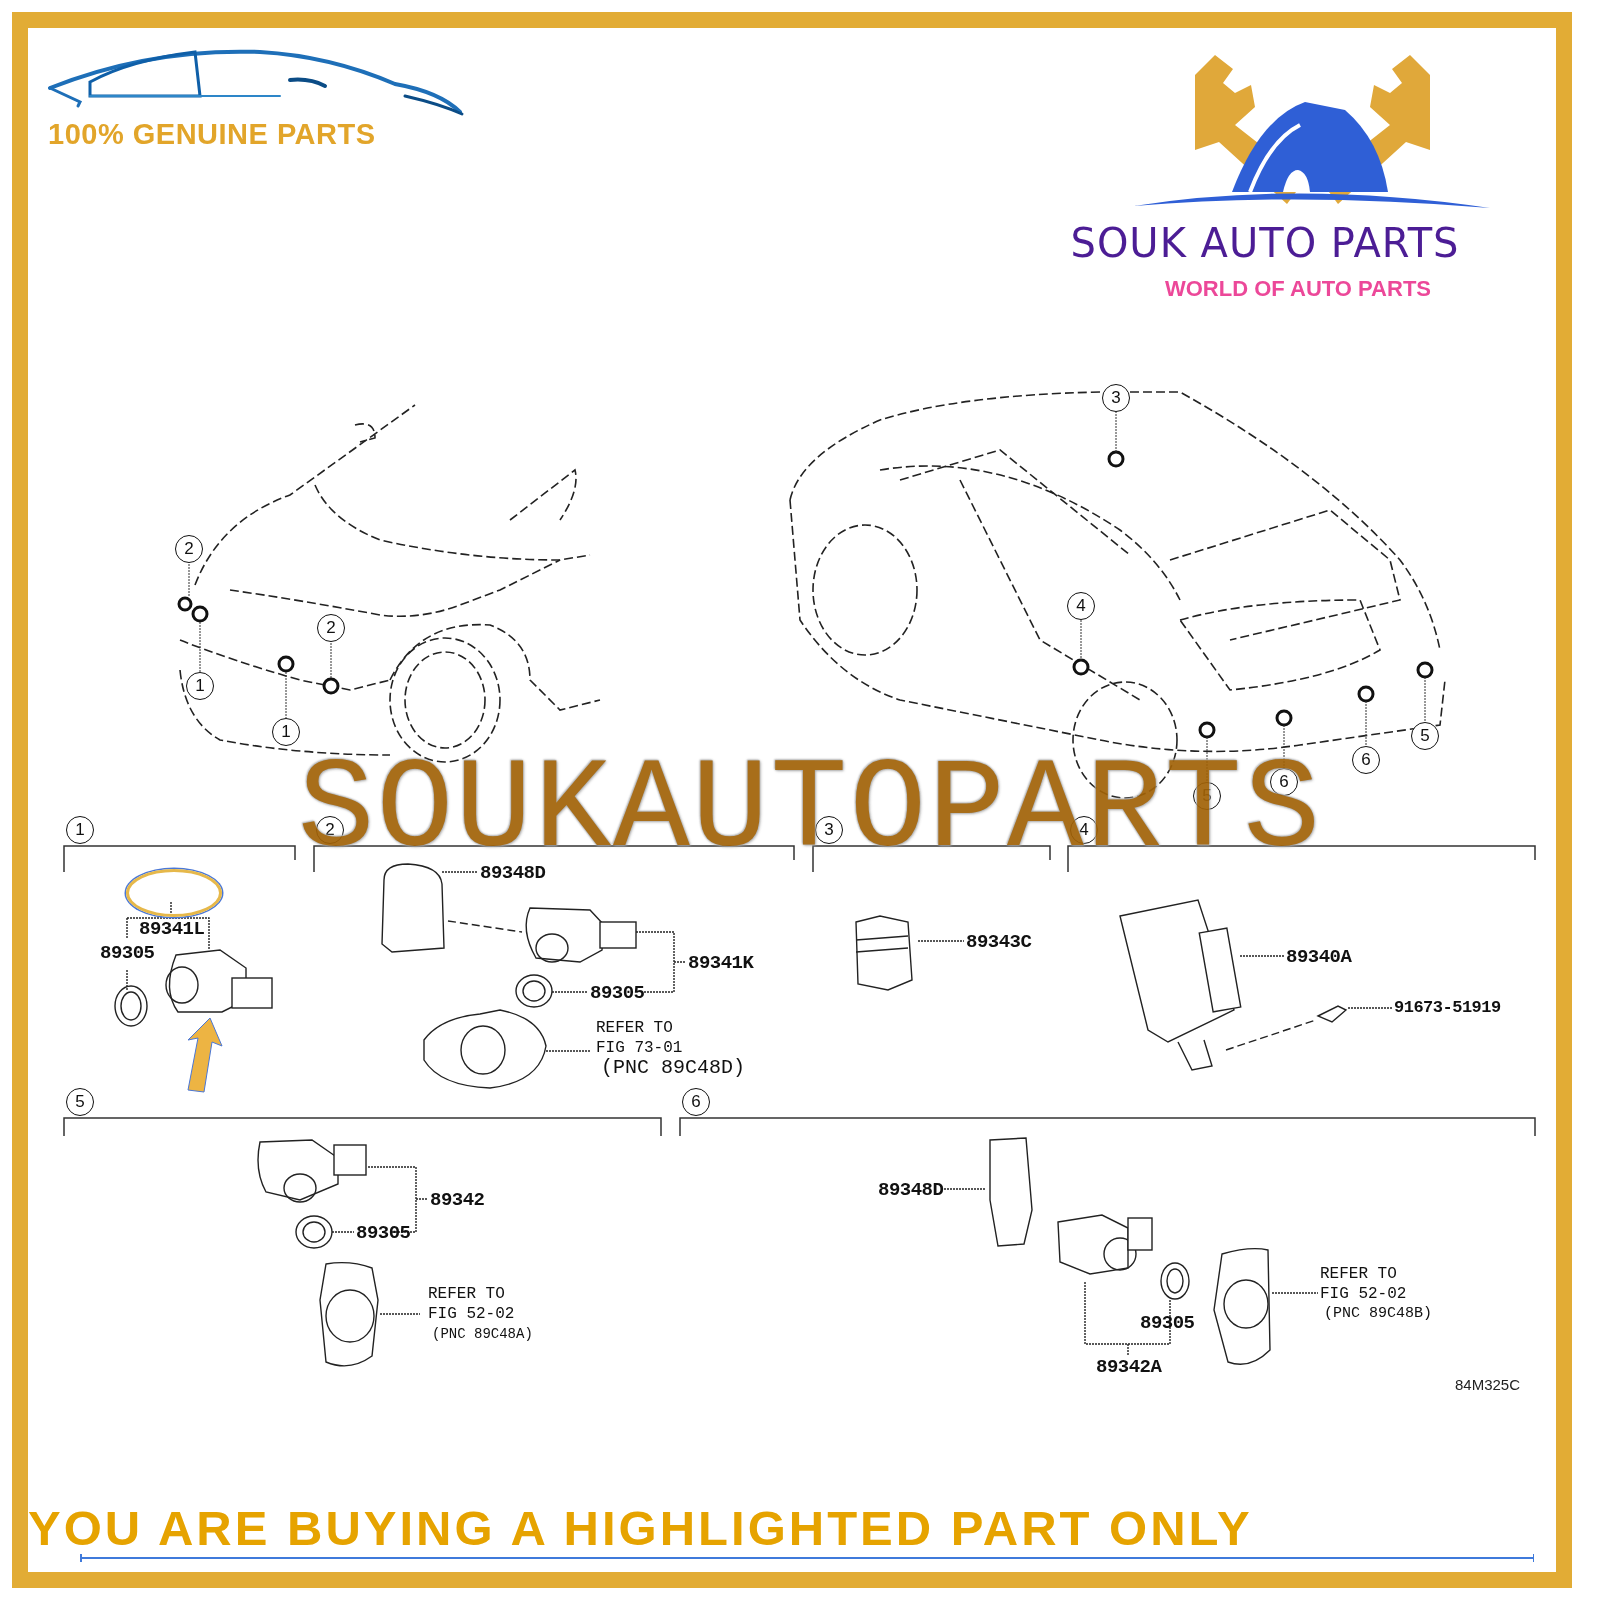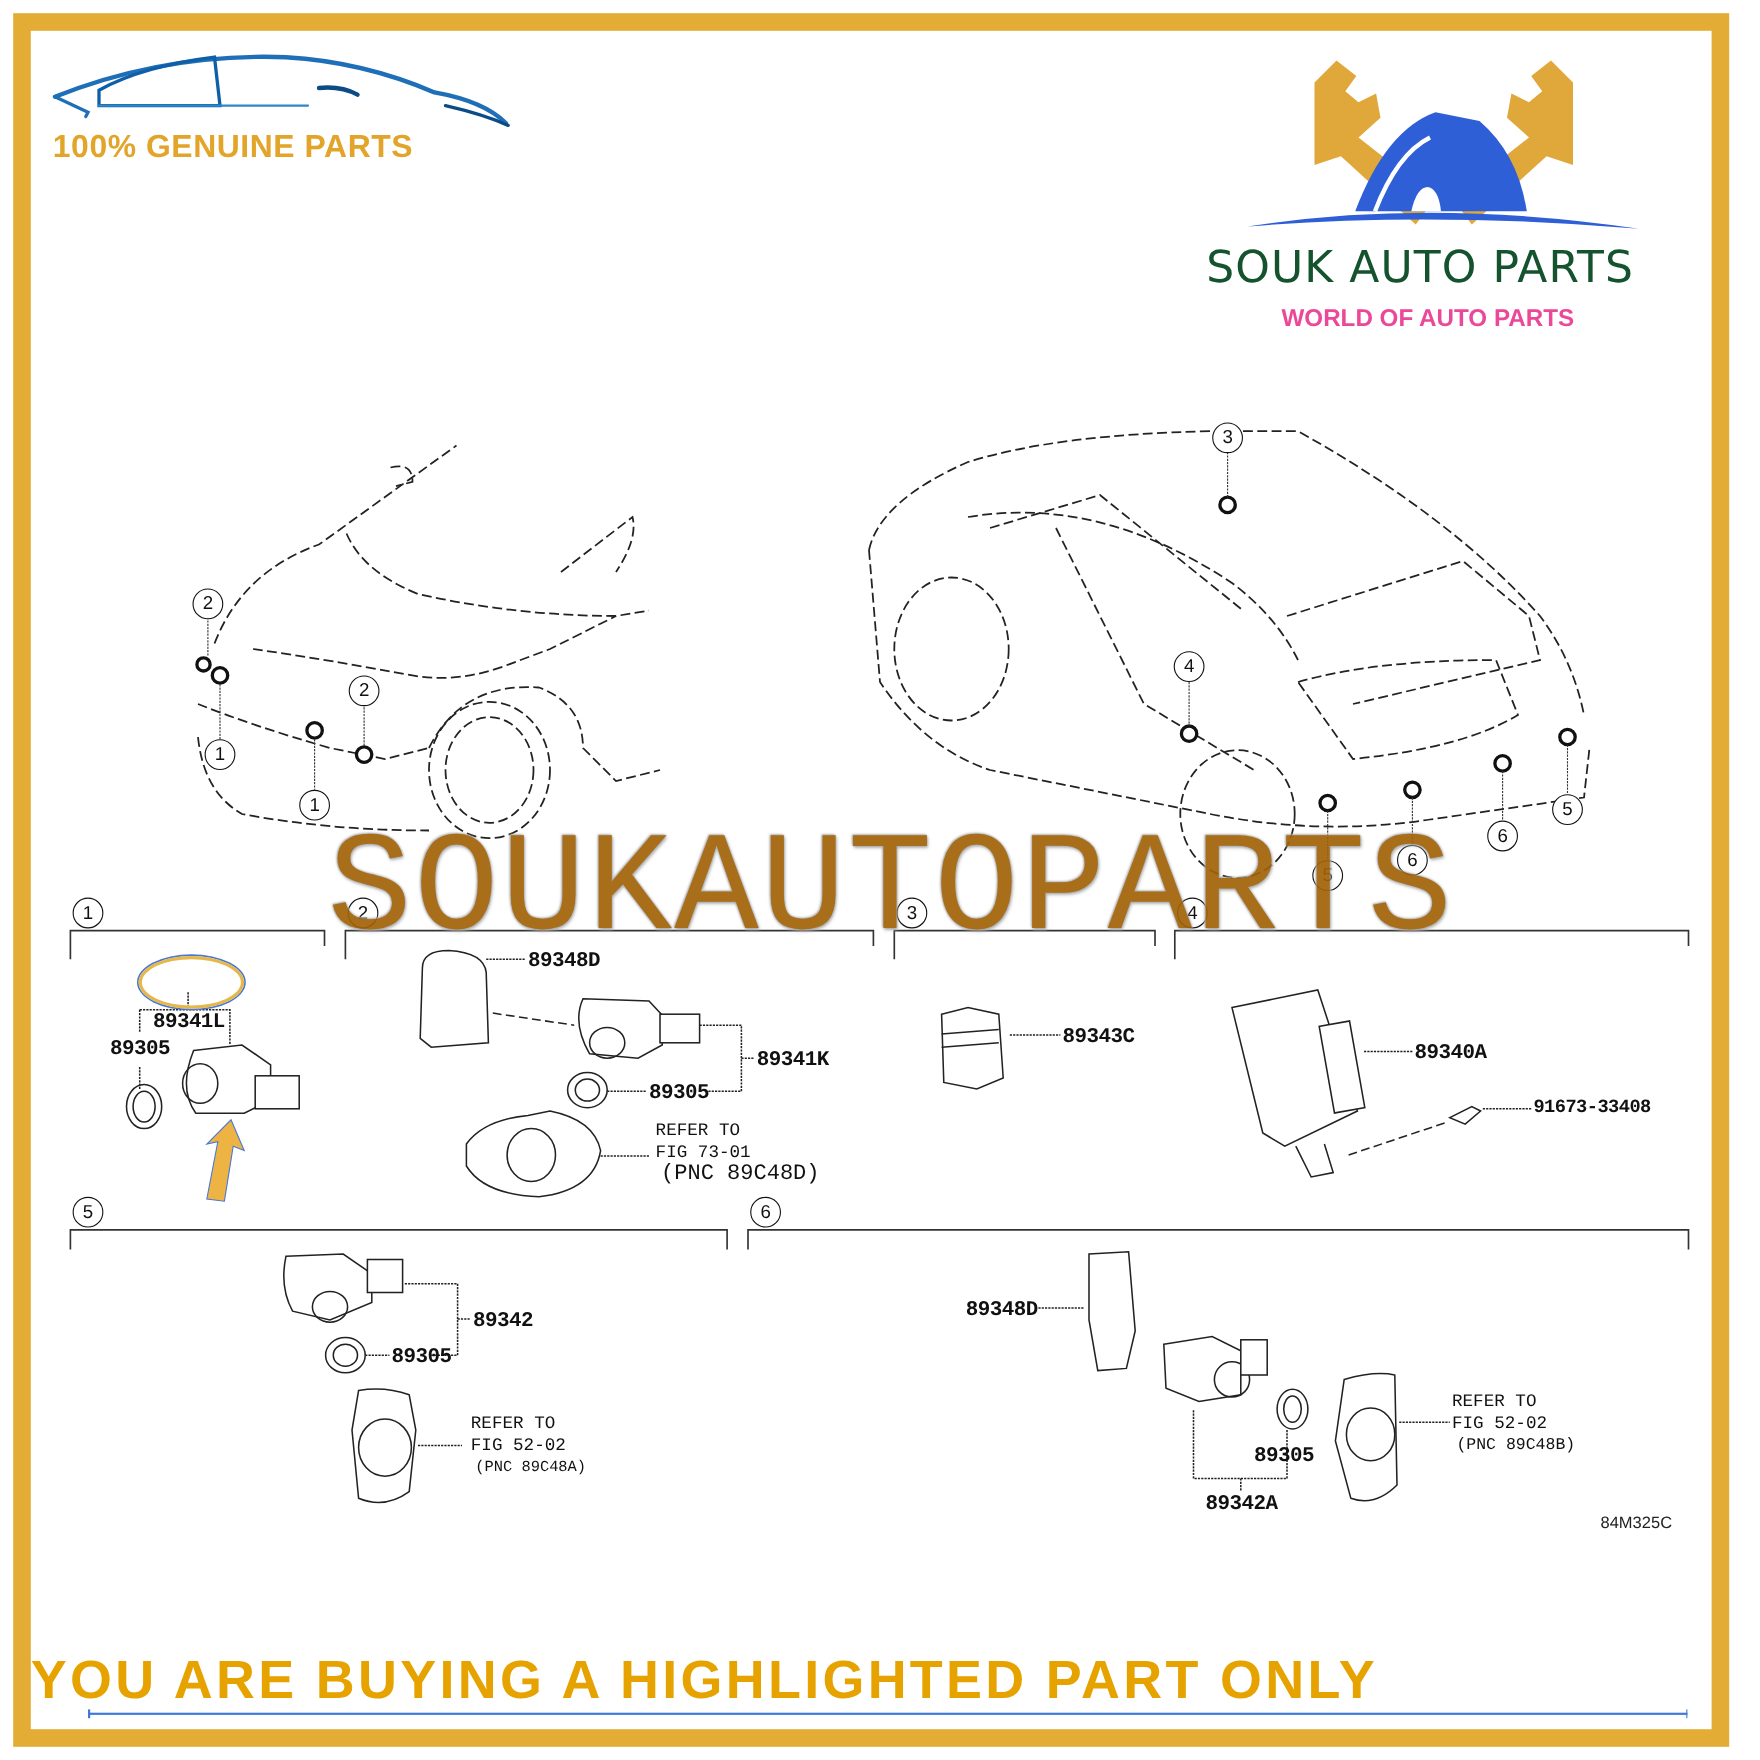--- a/index.html
+++ b/index.html
@@ -1,20 +1,20 @@
 <!DOCTYPE html>
 <html><head>
 <meta charset="utf-8">
 <style>
   html, body { margin:0; padding:0; background:#ffffff; }
   body { width:1600px; height:1600px; position:relative; overflow:hidden; font-family:"Liberation Sans", sans-serif; }
   .frame { position:absolute; left:12px; top:12px; width:1528px; height:1544px; border:16px solid #E2AC35; background:#ffffff; }
   .abs { position:absolute; }
   .genuine { left:48px; top:118px; font-family:"Liberation Sans", sans-serif; font-weight:bold; font-size:29px; color:#E2A52A; letter-spacing:0.5px; white-space:nowrap; }
-  .brand-name { left:1051px; top:220px; width:480px; text-align:center; font-family:"DejaVu Sans", sans-serif; font-size:40px; color:#14532d; letter-spacing:1px; white-space:nowrap; }
+  .brand-name { left:1025px; top:220px; width:480px; text-align:center; font-family:"DejaVu Sans", sans-serif; font-size:40px; color:#4c1d95; letter-spacing:1px; white-space:nowrap; }
   .brand-tag { left:1058px; top:276px; width:480px; text-align:center; font-family:"Liberation Sans", sans-serif; font-weight:bold; font-size:22px; color:#ec4899; white-space:nowrap; }
   .watermark { left:100px; top:738px; width:1420px; text-align:center; font-family:Liberation Mono, monospace; font-size:128px; color:#a16207; letter-spacing:2px; white-space:nowrap;
     text-shadow: 0 0 2px #999, 1px 1px 3px #aaa, -1px -1px 2px #bbb; opacity:0.92; z-index:5; pointer-events:none; }
   .pn { font-family:"Liberation Mono", monospace; font-weight:bold; font-size:19px; color:#111; white-space:nowrap; letter-spacing:-0.5px; }
   .ref { font-family:"Liberation Mono", monospace; font-size:16px; color:#111; white-space:pre; line-height:20px; }
   .circnum { width:26px; height:26px; border:1.5px solid #111; border-radius:50%; font-family:"Liberation Sans", sans-serif; font-size:17px; line-height:26px; text-align:center; color:#111; background:#fff; }
   .fig-code { left:1455px; top:1376px; font-family:"Liberation Sans", sans-serif; font-size:15px; color:#222; }
   .notice { left:28px; top:1500px; width:1529px; text-align:left; font-family:"Liberation Sans", sans-serif; font-weight:bold; font-size:49px; color:#E6A300; letter-spacing:3px; white-space:nowrap; }
   .notice-rule { left:80px; top:1557px; width:1454px; height:2px; background:#3F7ADB; }
   .notice-rule::before, .notice-rule::after { content:""; position:absolute; top:-3px; width:1.5px; height:8px; background:#3F7ADB; }
@@ -217,21 +217,21 @@
 <div class="abs pn" style="left:100px;top:942px">89305</div>
 
 <div class="abs pn" style="left:480px;top:862px">89348D</div>
 <div class="abs pn" style="left:688px;top:952px">89341K</div>
 <div class="abs pn" style="left:590px;top:982px">89305</div>
 <div class="abs ref" style="left:596px;top:1018px"><div>REFER TO</div><div>FIG 73-01</div><div style="margin-left:5px;font-size:20px">(PNC 89C48D)</div></div>
 
 <div class="abs pn" style="left:966px;top:931px">89343C</div>
 
 <div class="abs pn" style="left:1286px;top:946px">89340A</div>
-<div class="abs pn" style="left:1394px;top:998px;font-size:17px">91673-33408</div>
+<div class="abs pn" style="left:1394px;top:998px;font-size:17px">91673-51919</div>
 
 <div class="abs pn" style="left:430px;top:1189px">89342</div>
 <div class="abs pn" style="left:356px;top:1222px">89305</div>
 <div class="abs ref" style="left:428px;top:1284px"><div>REFER TO</div><div>FIG 52-02</div><div style="margin-left:4px;font-size:14px">(PNC 89C48A)</div></div>
 
 <div class="abs pn" style="left:878px;top:1179px">89348D</div>
 <div class="abs pn" style="left:1140px;top:1312px">89305</div>
 <div class="abs pn" style="left:1096px;top:1356px">89342A</div>
 <div class="abs ref" style="left:1320px;top:1264px"><div>REFER TO</div><div>FIG 52-02</div><div style="margin-left:4px;font-size:15px">(PNC 89C48B)</div></div>
 

